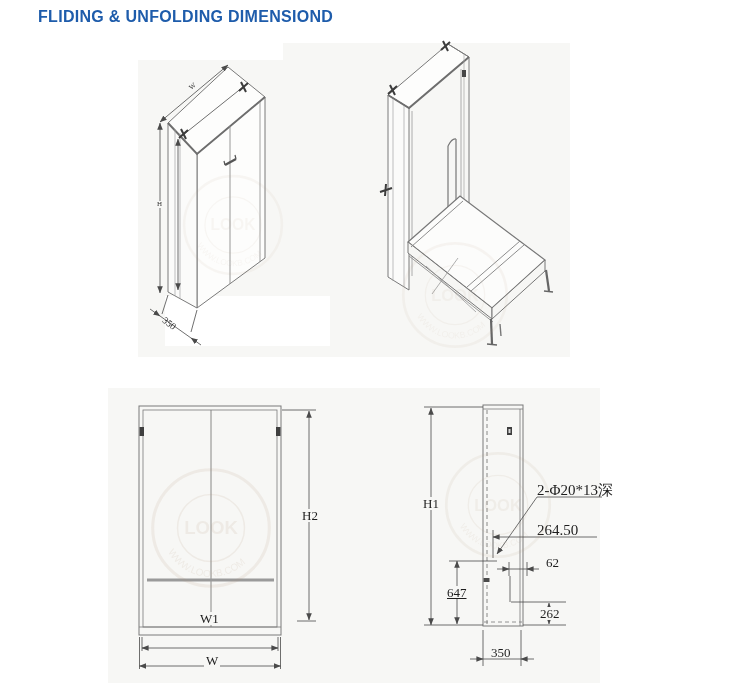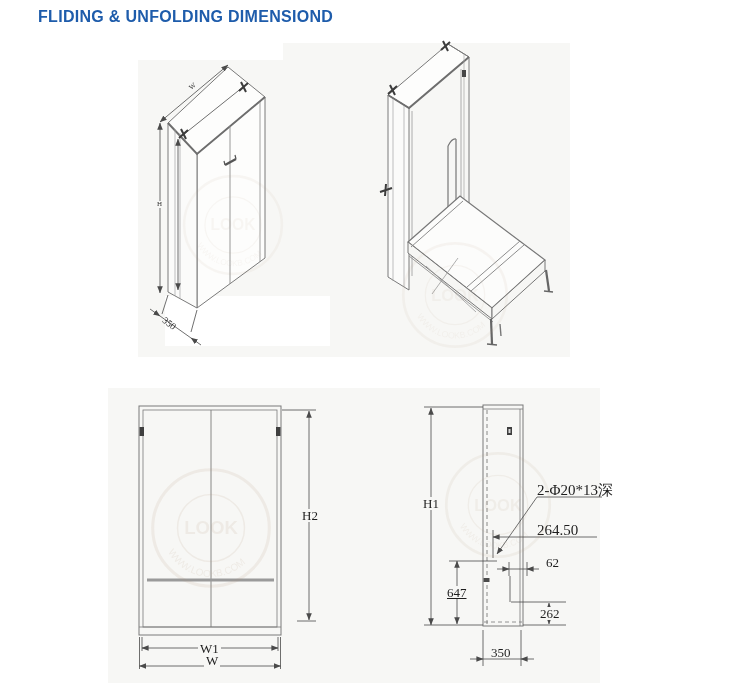--- a/index.html
+++ b/index.html
@@ -156,21 +156,21 @@
         <path d="M534,659 L521,659" marker-end="url(#arw)"></path>
       </g>
     </g>
   </svg>
 
   <span class="dimlbl tiny rotW" style="left:188px;top:86px;">W</span>
   <span class="dimlbl tiny bgmask" style="left:155px;top:201px;">H</span>
   <span class="dimlbl rot350" style="left:166px;top:316px;">350</span>
 
   <span class="dimlbl bgmask" style="left:300px;top:509px;">H2</span>
-  <span class="dimlbl bgmask" style="left:198px;top:642px;">W1</span>
+  <span class="dimlbl bgmask" style="left:198px;top:612px;">W1</span>
   <span class="dimlbl bgmask" style="left:204px;top:654px;">W</span>
 
   <span class="dimlbl bgmask" style="left:421px;top:497px;">H1</span>
   <span class="dimlbl holes" style="left:537px;top:483px;">2-Φ20*13深</span>
   <span class="dimlbl" style="left:537px;top:523px;font-size:15px;">264.50</span>
   <span class="dimlbl" style="left:546px;top:556px;">62</span>
   <span class="dimlbl bgmask" style="left:445px;top:586px;text-decoration:underline;">647</span>
   <span class="dimlbl bgmask" style="left:538px;top:607px;">262</span>
   <span class="dimlbl" style="left:491px;top:646px;">350</span>
 

